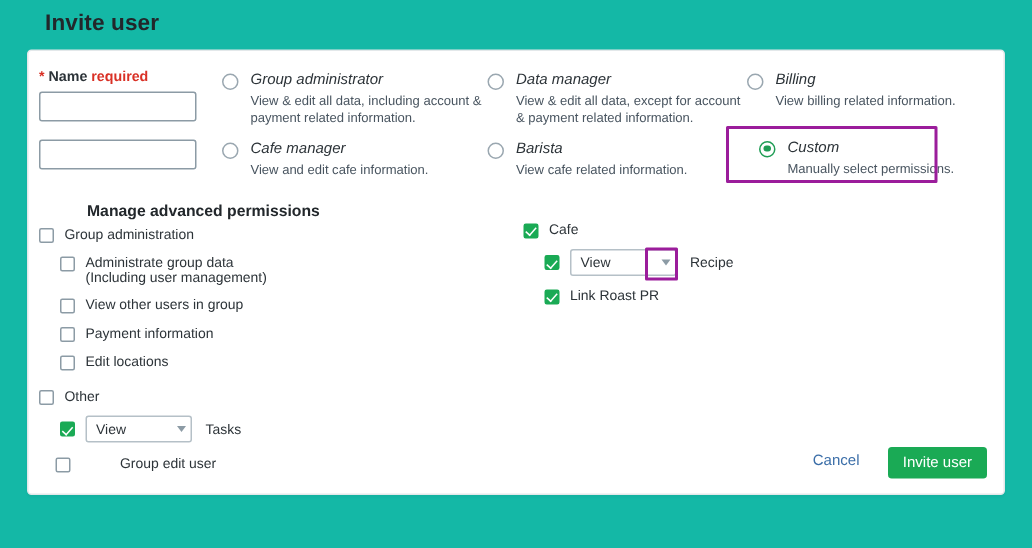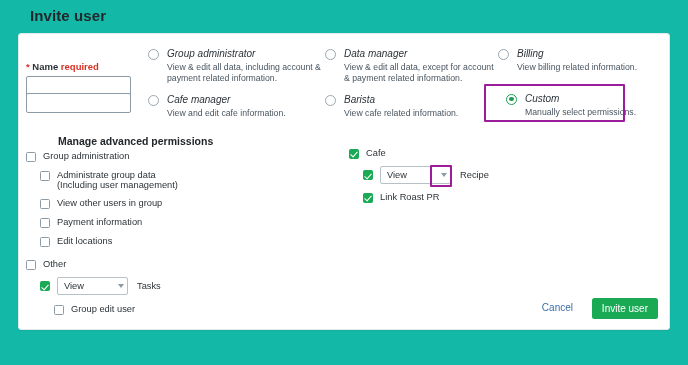--- a/index.html
+++ b/index.html
@@ -196,21 +196,21 @@
 </style>
 </head>
 <body>
 
 <div class="page">
 
   <div class="page-title">Invite user</div>
 
   <div class="card">
 
-    <div class="field-block" style="top:27px;">
+    <div class="field-block" style="top:12px;">
       <div class="field-label">
         <span class="star">*</span>
         <span>Name</span>
         <span class="req">required</span>
       </div>
       <input class="text-input" type="text" value="" style="">
     </div>
 
     <div class="field-block" style="top:58px;">
       <input class="text-input" type="text" value="" style="">
@@ -310,21 +310,21 @@
 
       <div class="select-wrap" style="margin-top:7px; margin-left:14px;">
         <span class="chk on"></span>
         <div class="select-box" style="margin-left:7px; width:71px;">
           <span class="select-text">View</span>
           <span class="caret"></span>
         </div>
         <span class="select-suffix">Tasks</span>
       </div>
 
-      <div class="chk-row" style="margin-top:9px; margin-left:28px;">
+      <div class="chk-row" style="margin-top:9px; margin-left:11px;gap:26px;">
         <span class="chk"></span>
         <span class="chk-label">Group edit user</span>
       </div>
     </div>
 
     <div style="position:absolute; left:330px; top:114px;">
 
       <div class="chk-row">
         <span class="chk on"></span>
         <span class="chk-label">Cafe</span>

